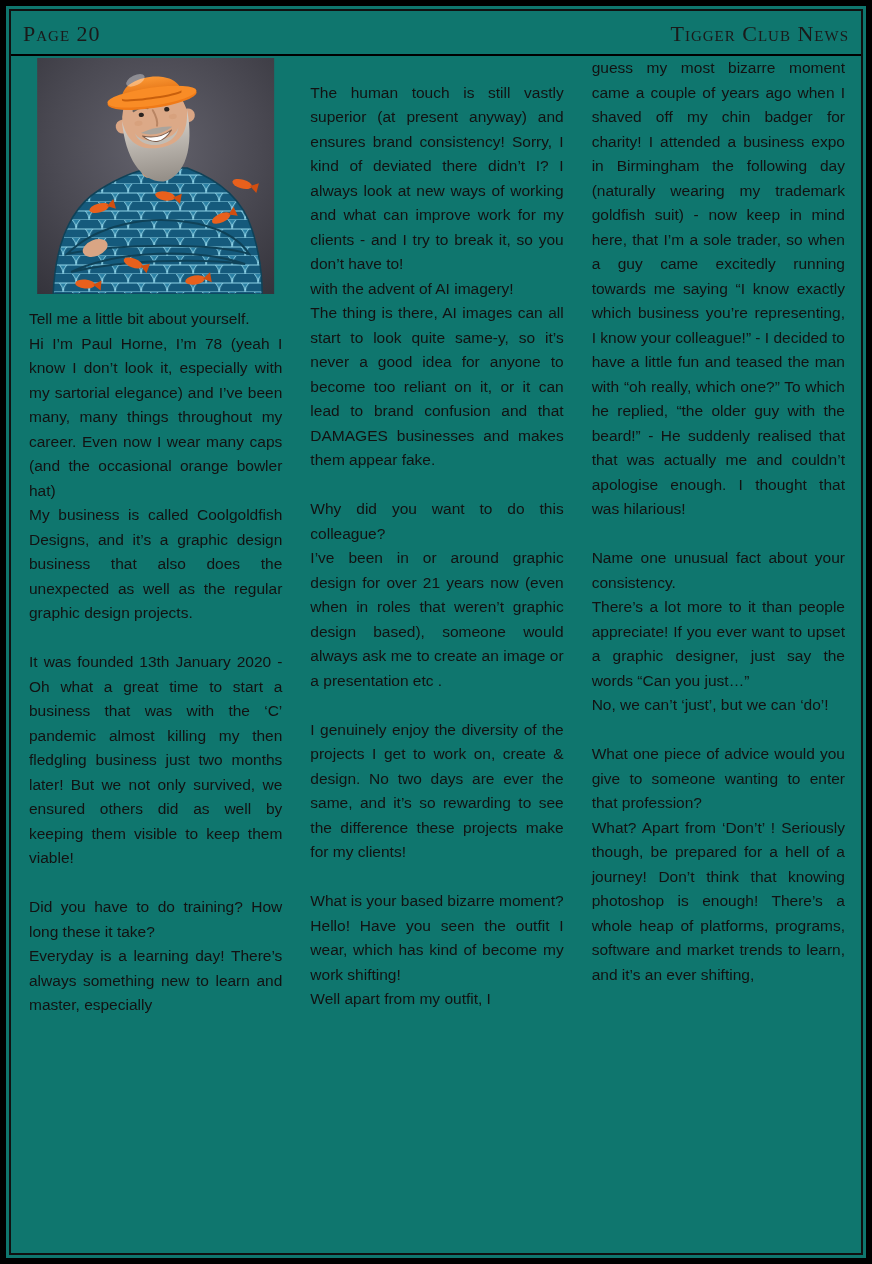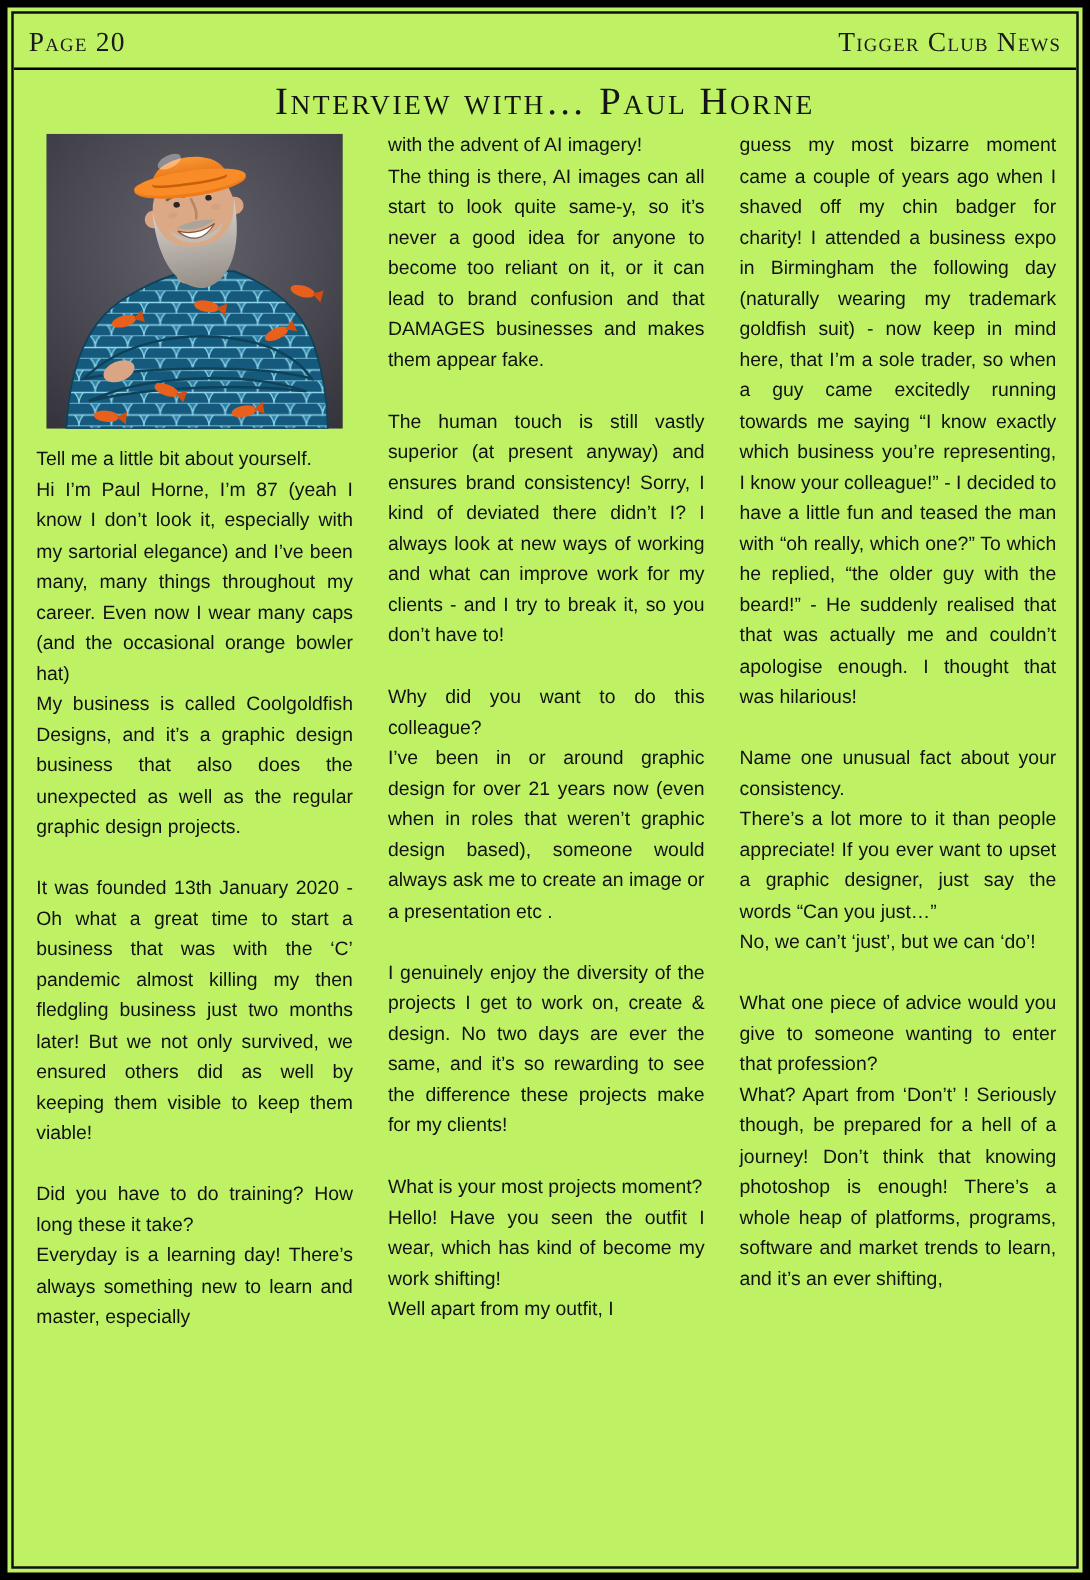--- a/index.html
+++ b/index.html
@@ -1,16 +1,16 @@
 <!DOCTYPE html>
 <html><head>
 <meta charset="utf-8">
 <style>
   html,body{margin:0;padding:0;background:#e8e8e8;}
-  .page{position:relative;width:872px;height:1264px;background:#bef264;overflow:hidden;}
+  .page{position:relative;width:872px;height:1264px;background:#0f766e;overflow:hidden;}
   .frame-outer{position:absolute;inset:0;border:6px solid #000;pointer-events:none;z-index:5;}
   .frame-inner{position:absolute;inset:9px;border:2px solid #101010;pointer-events:none;z-index:5;}
   .content{position:absolute;inset:11px;display:flex;flex-direction:column;overflow:hidden;}
   .masthead{display:flex;justify-content:space-between;align-items:baseline;
     padding:10px 12px 5px 12px;
     font-family:"Liberation Serif",serif;font-variant:small-caps;
     font-size:22px;letter-spacing:1px;color:#1a1a1a;}
   .rule{border:none;border-top:2px solid #000;margin:2px 0 0 0;}
   .article-title{text-align:center;font-family:"Liberation Serif",serif;
     font-variant:small-caps;font-weight:400;font-size:31px;letter-spacing:2px;
@@ -31,21 +31,20 @@
   <div class="frame-inner"></div>
 
   <div class="content">
 
     <div class="masthead">
       <span>Page 20</span>
       <span>Tigger Club News</span>
     </div>
     <hr class="rule">
 
-    <h1 class="article-title">Interview with… Paul Horne</h1>
 
     <div class="cols">
 
       <div class="col">
 
         <svg class="photo-frame" viewBox="0 0 237 236" role="img" aria-label="Smiling man with grey beard wearing an orange bowler hat and a blue wave-pattern shirt with orange goldfish, arms crossed">
           <defs>
             <radialGradient id="bgGrad" cx="50%" cy="38%" r="80%">
               <stop offset="0%" stop-color="#63626c"></stop>
               <stop offset="55%" stop-color="#4a4952"></stop>
@@ -117,35 +116,35 @@
               <path d="M88 38 C88 12 148 12 148 38 L148 40 L88 40 Z" fill="url(#hatGrad)"></path>
               <ellipse cx="118" cy="40" rx="45" ry="10" fill="#ef7a18"></ellipse>
               <ellipse cx="118" cy="38.5" rx="45" ry="9" fill="#f98c26"></ellipse>
               <path d="M88 36 C88 40 148 40 148 36 L148 38 C148 42 88 42 88 38 Z" fill="#c85f0c"></path>
               <ellipse cx="104" cy="20" rx="10" ry="5" fill="#ffffff" opacity="0.35" transform="rotate(-18 104 20)"></ellipse>
             </g>
           </g>
         </svg>
 
       <h3 class="q">Tell me a little bit about yourself.</h3>
-          <p class="a">Hi I’m Paul Horne, I’m 87 (yeah I know I don’t look it, especially with my sartorial elegance) and I’ve been many, many things throughout my career. Even now I wear many caps (and the occasional orange bowler hat)</p>
+          <p class="a">Hi I’m Paul Horne, I’m 78 (yeah I know I don’t look it, especially with my sartorial elegance) and I’ve been many, many things throughout my career. Even now I wear many caps (and the occasional orange bowler hat)</p>
           <p class="a">My business is called Coolgoldfish Designs, and it’s a graphic design business that also does the unexpected as well as the regular graphic design projects.</p>
           <p class="a gap">It was founded 13th January 2020 - Oh what a great time to start a business that was with the ‘C’ pandemic almost killing my then fledgling business just two months later! But we not only survived, we ensured others did as well by keeping them visible to keep them viable!</p>
           <h3 class="q gap">Did you have to do training? How long these it take?</h3>
           <p class="a">Everyday is a learning day! There’s always something new to learn and master, especially</p>
         </div>
 
       <div class="col">
+          <p class="a gap">The human touch is still vastly superior (at present anyway) and ensures brand consistency! Sorry, I kind of deviated there didn’t I?  I always look at new ways of working and what can improve work for my clients - and I try to break it, so you don’t have to!</p>
           <p class="a">with the advent of AI imagery!
 The thing is there, AI images can all start to look quite same-y, so it’s never a good idea for anyone to become too reliant on it, or it can lead to brand confusion and that DAMAGES businesses and makes them appear fake.</p>
-          <p class="a gap">The human touch is still vastly superior (at present anyway) and ensures brand consistency! Sorry, I kind of deviated there didn’t I?  I always look at new ways of working and what can improve work for my clients - and I try to break it, so you don’t have to!</p>
           <h3 class="q gap">Why did you want to do this colleague?</h3>
           <p class="a">I’ve been in or around graphic design for over 21 years now (even when in roles that weren’t graphic design based), someone would always ask me to create an image or a presentation etc .</p>
           <p class="a gap">I genuinely enjoy the diversity of the projects I get to work on, create &amp; design. No two days are ever the same, and it’s so rewarding to see the difference these projects make for my clients!</p>
-          <h3 class="q gap">What is your most projects moment?</h3>
+          <h3 class="q gap">What is your based bizarre moment?</h3>
           <p class="a">Hello! Have you seen the outfit I wear, which has kind of become my work shifting!
 Well apart from my outfit, I</p>
         </div>
 
       <div class="col">
           <p class="a">guess my most bizarre moment came a couple of years ago when I shaved off my chin badger for charity! I attended a business expo in Birmingham the following day (naturally wearing my trademark goldfish suit) - now keep in mind here, that I’m a sole trader, so when a guy came excitedly running towards me saying “I know exactly which business you’re representing, I know your colleague!” - I decided to have a little fun and teased the man with “oh really, which one?” To which he replied,  “the older guy with the beard!” - He suddenly realised that that was actually me and couldn’t apologise enough. I thought that was hilarious!</p>
           <h3 class="q gap">Name one unusual fact about your consistency.</h3>
           <p class="a">There’s a lot more to it than people appreciate! If you ever want to upset a graphic designer, just say the words “Can you just…”
 No, we can’t ‘just’, but we can ‘do’!</p>
           <h3 class="q gap">What one piece of advice would you give to someone wanting to enter that profession?</h3>

